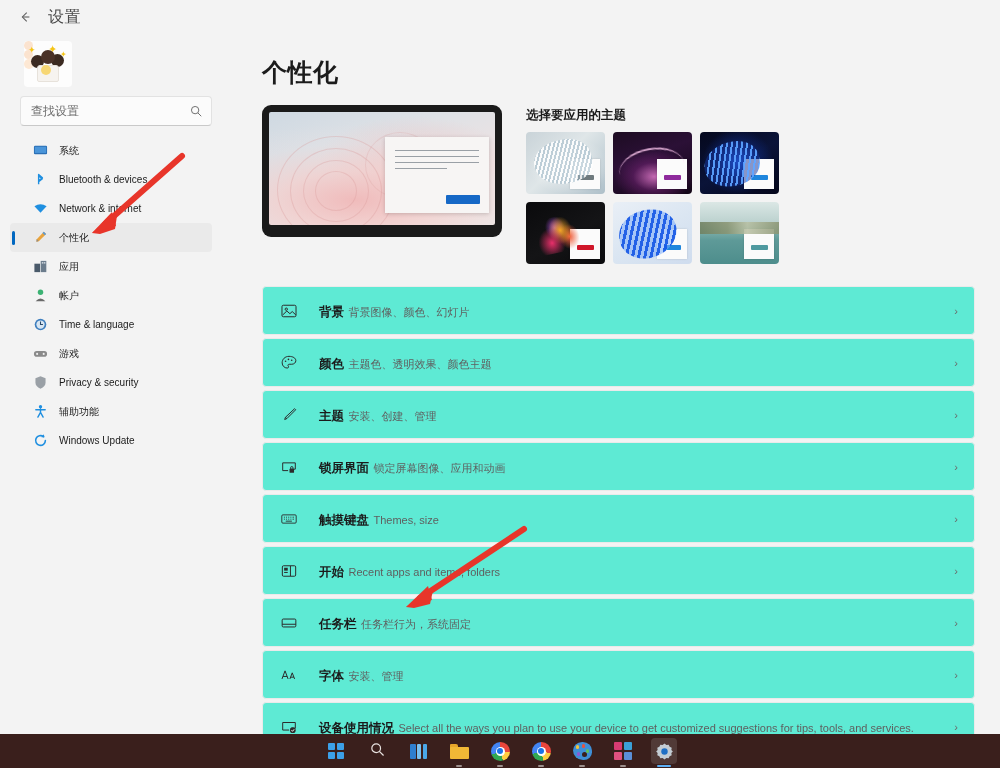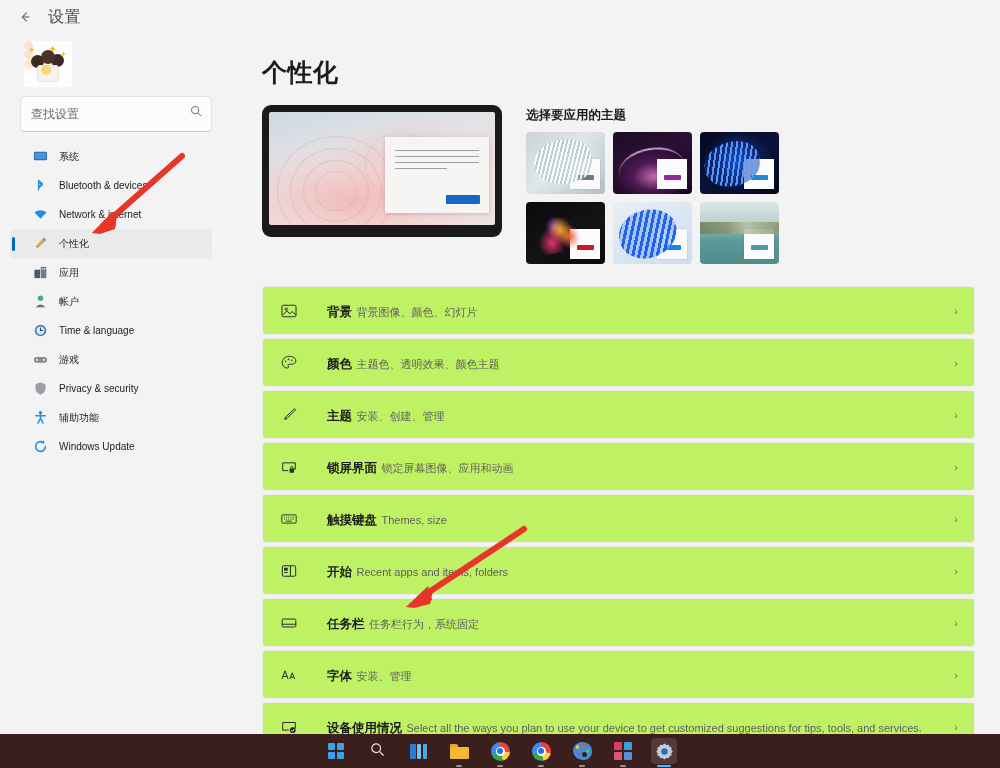--- a/index.html
+++ b/index.html
@@ -69,21 +69,21 @@
   .av-star { position:absolute; color:#f5c518; font-size:9px; line-height:1; }
   .av-s1 { left:4px;  top:5px; }
   .av-s2 { left:24px; top:3px; font-size:11px; }
   .av-s3 { left:36px; top:10px; font-size:8px; }
   .av-flower { position:absolute; left:17px; top:24px; width:10px; height:10px;
                background:#f7d774; border-radius:50%; }
 
   .search-box {
     position: relative;
     margin: 4px 0 10px 10px;
-    width: 192px; height: 36px;
+    width: 192px; height: 30px;
     background: #fbfbfb;
     border: 1px solid #e2e2e2;
     border-bottom-color: #c9c9c9;
     border-radius: 4px;
     display: flex; align-items: center;
   }
   .search-input {
     border: 0; outline: 0; background: transparent;
     font-family: inherit;
     font-size: 12px;
@@ -301,26 +301,26 @@
   
   .list {
     margin: 22px 0 0 40px;
     width: 713px;
     display: flex;
     flex-direction: column;
     gap: 3px;
   }
   .row {
     height: 49px;
-    background: #bef264;
+    background: #5eead4;
     border: 1px solid #eaeaea;
     border-radius: 4px;
     display: flex; align-items: center;
     padding: 0 14px 0 16px;
-    gap: 28px;
+    gap: 20px;
     cursor: default;
   }
   .row-ico {
     width: 20px; height: 20px;
     flex: 0 0 20px;
     display: flex; align-items: center; justify-content: center;
     color: #2b2b2b;
   }
   .row-text { flex: 1; min-width: 0; }
   .row-title {

